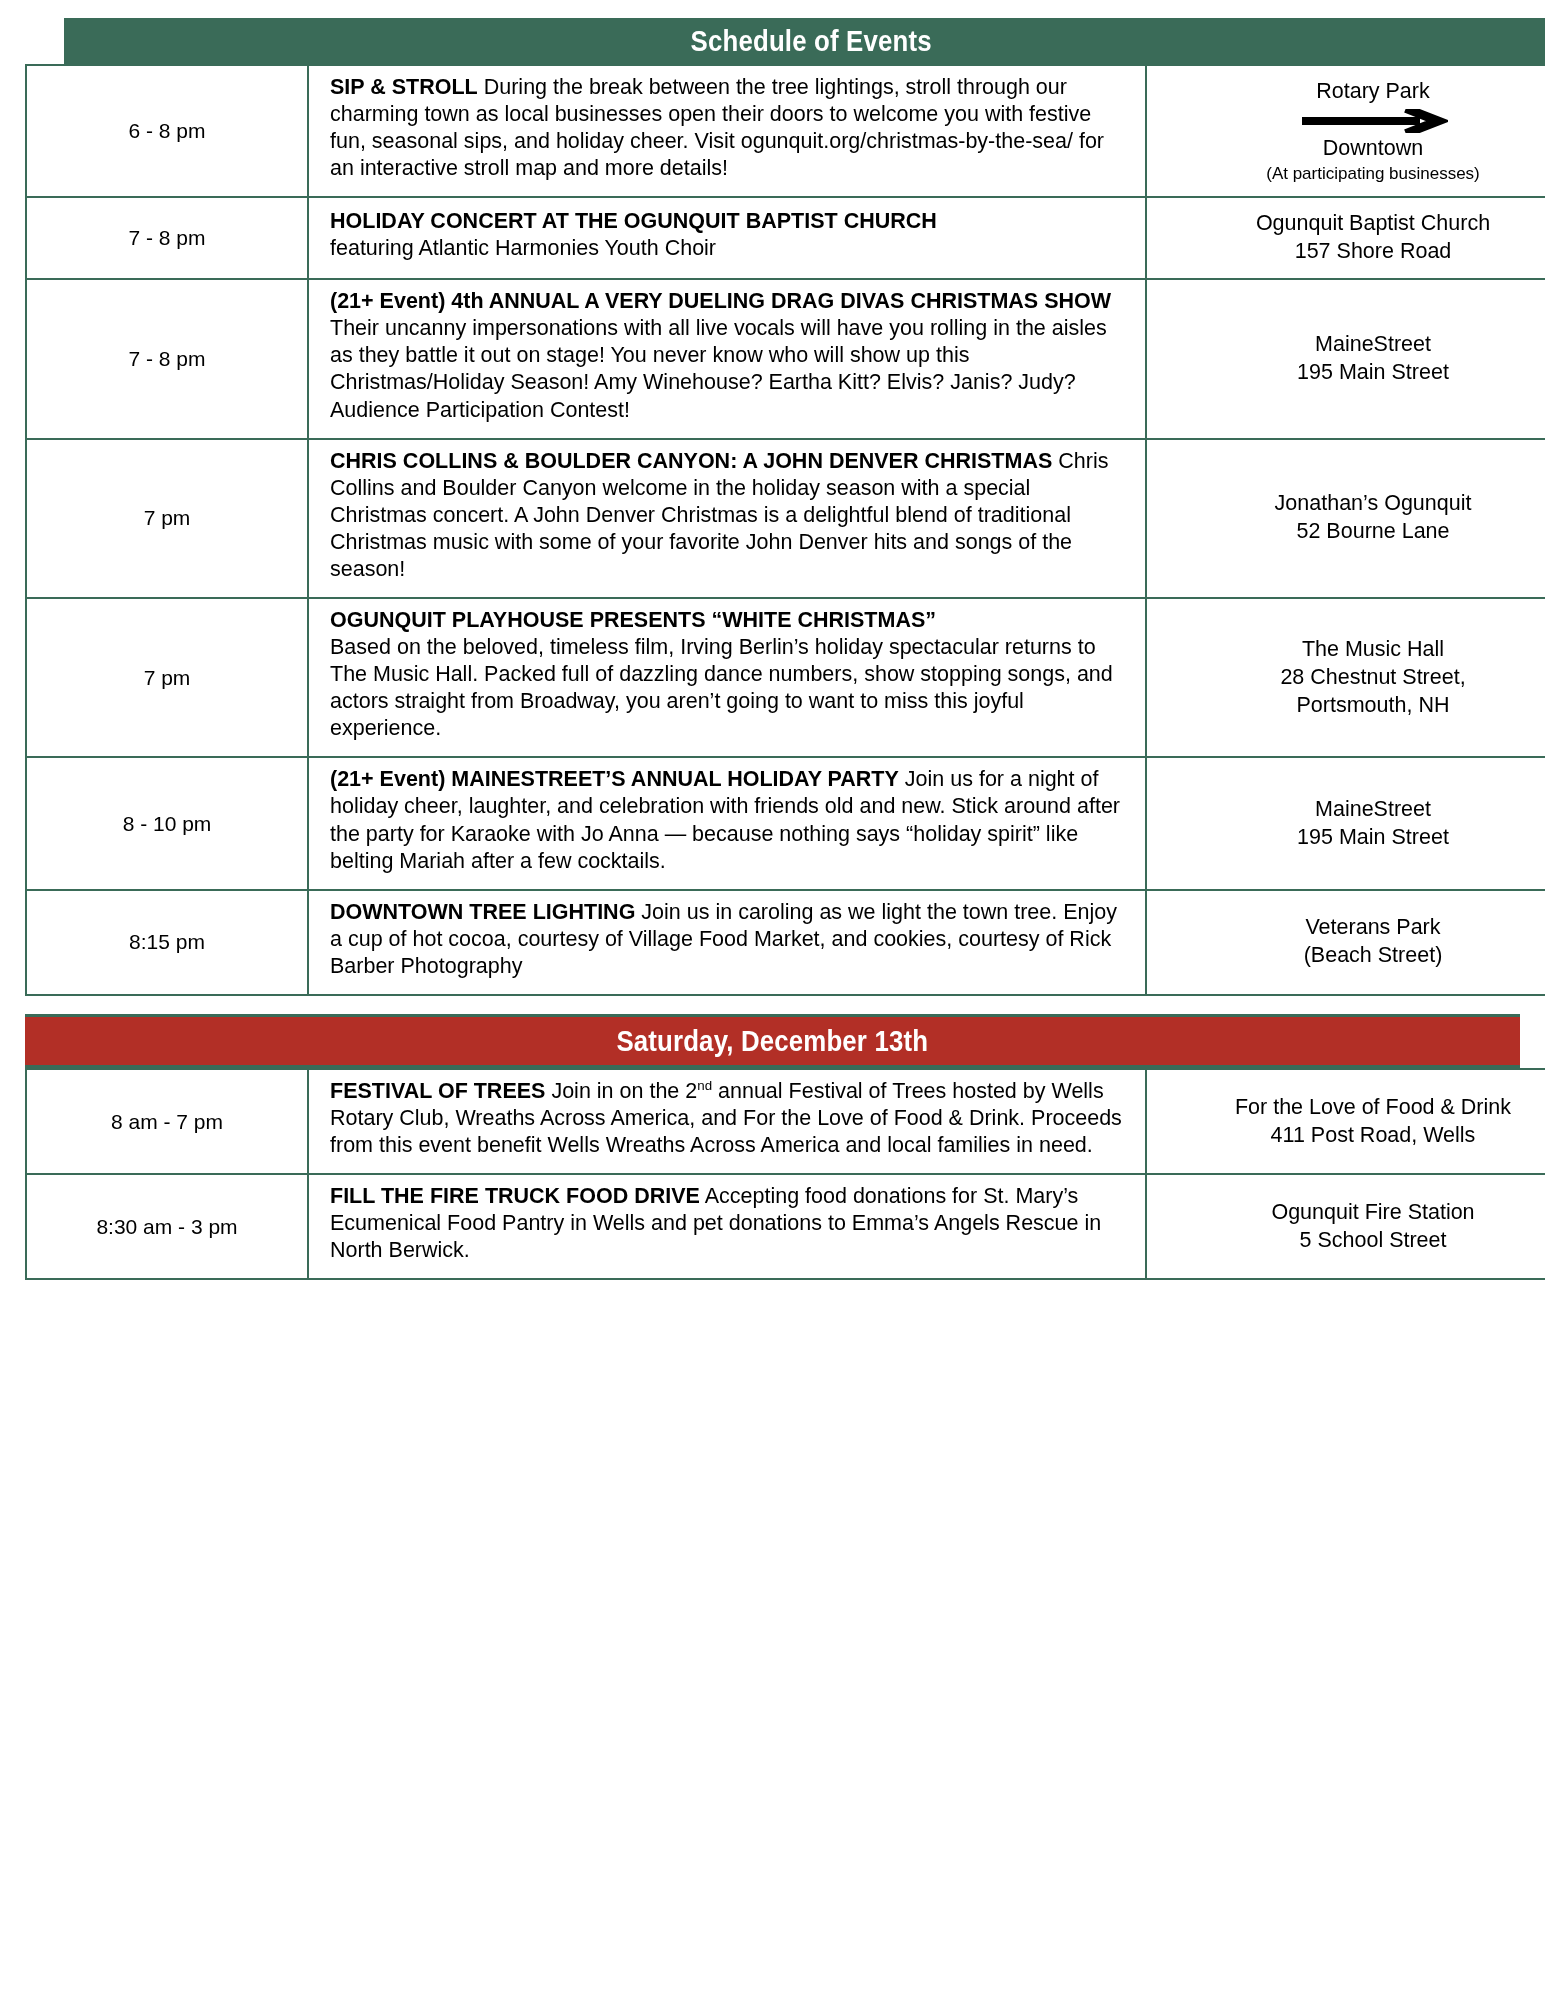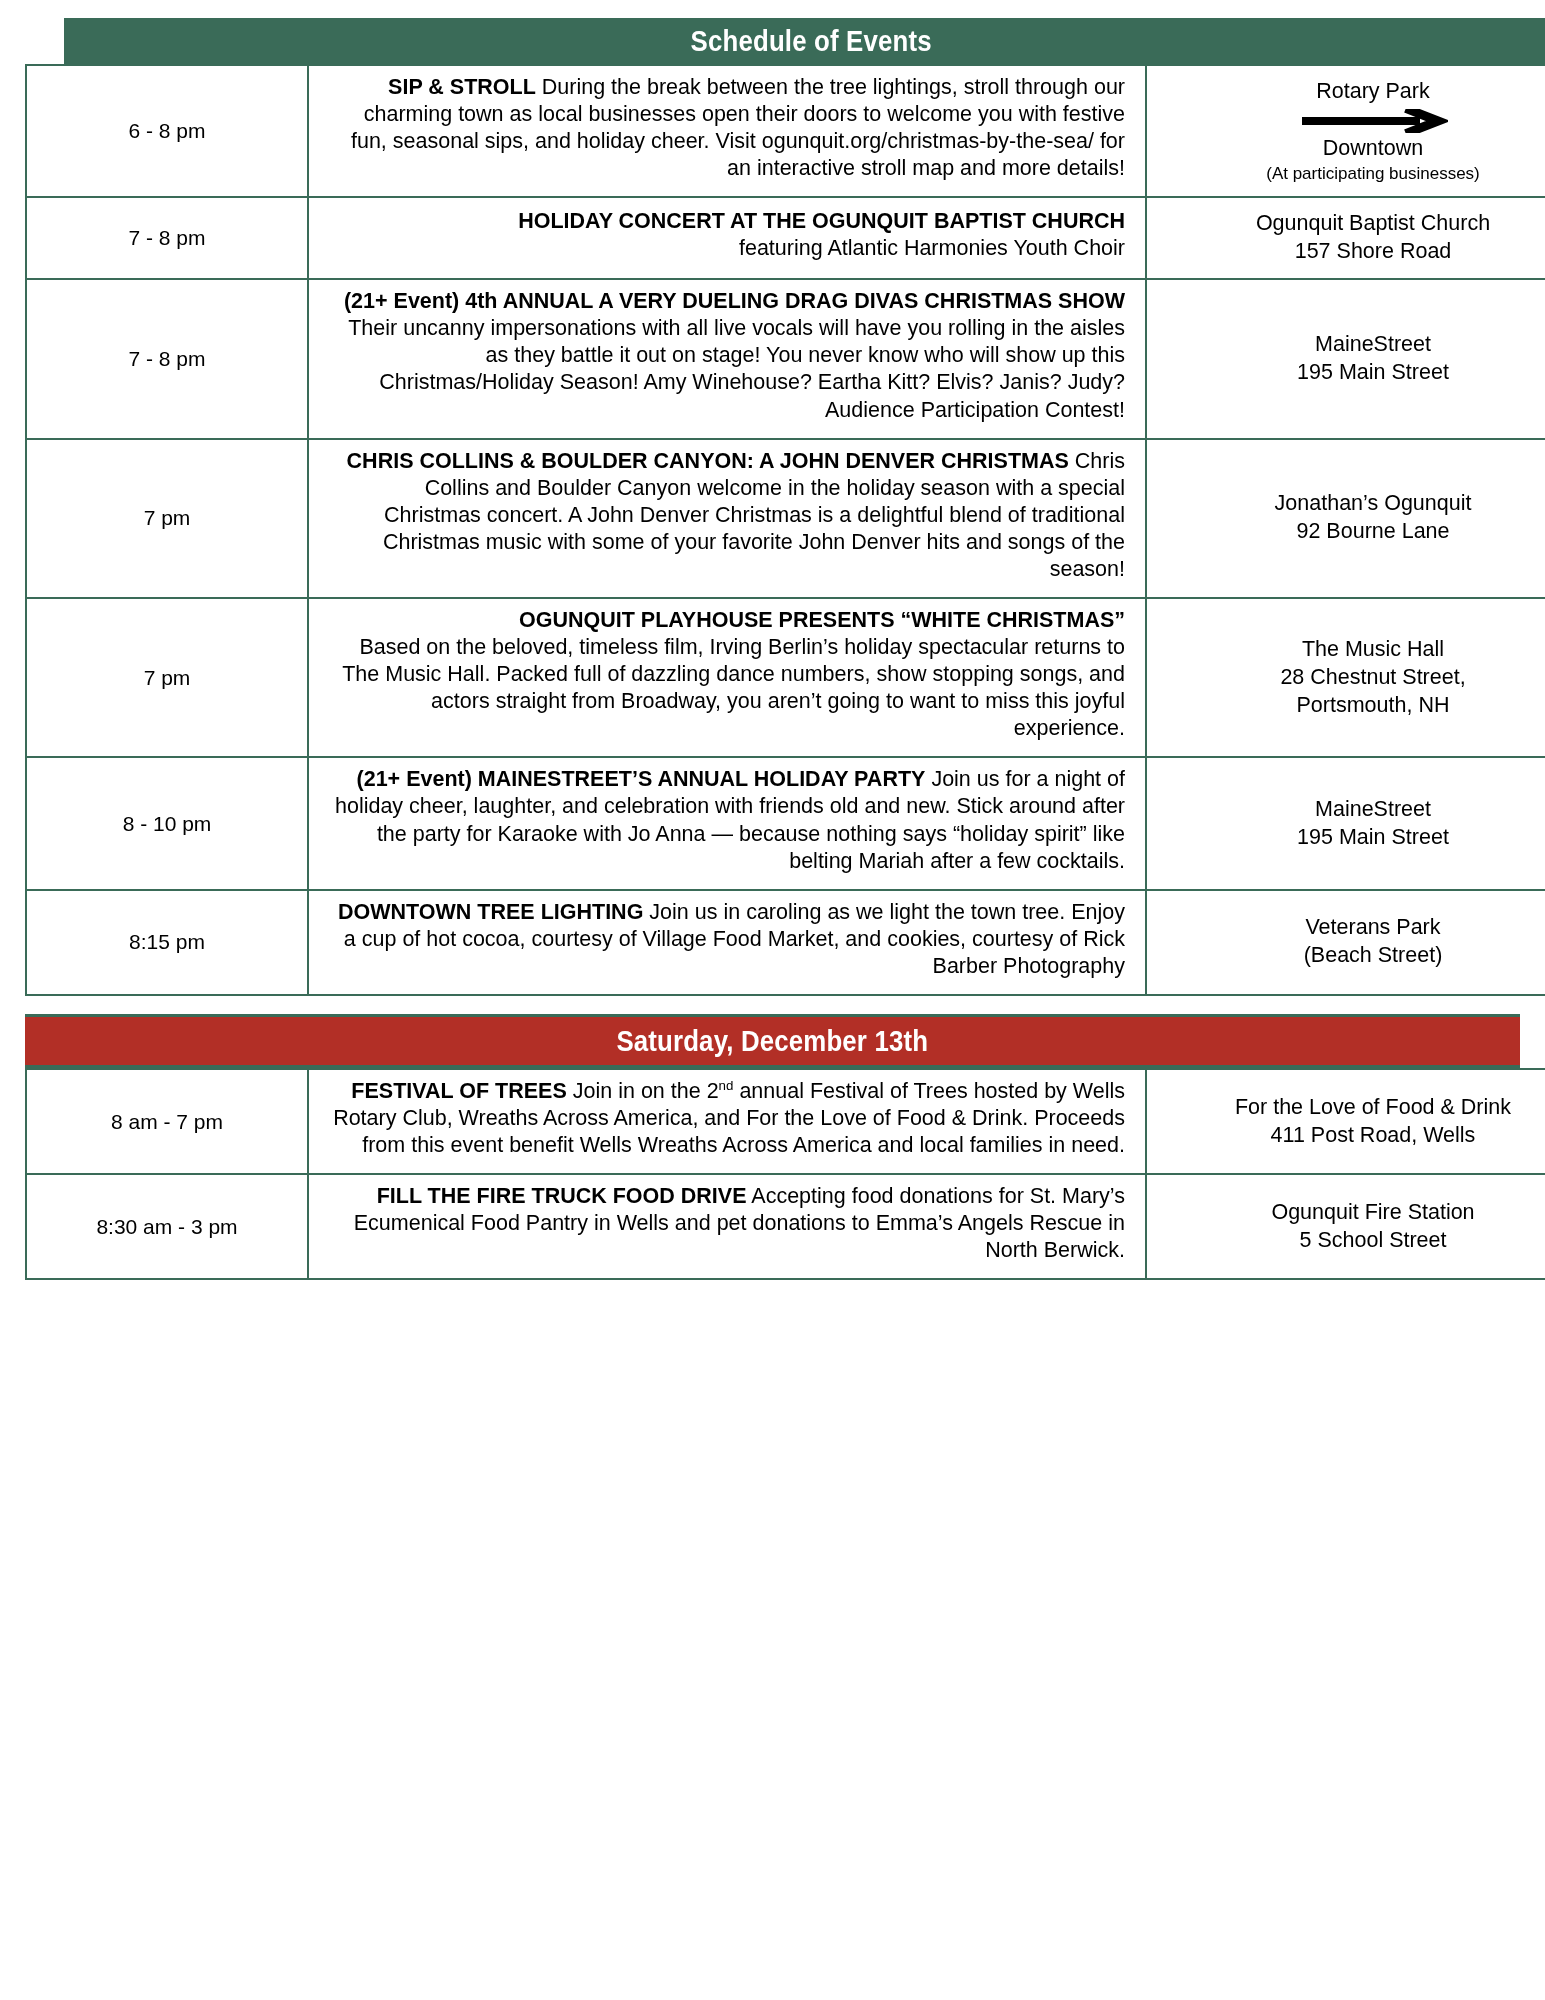--- a/index.html
+++ b/index.html
@@ -76,21 +76,21 @@
   .time-cell {
     text-align: center;
     font-size: 21px;
     padding: 8px 6px;
     white-space: nowrap;
   }
   .desc-cell {
     padding: 8px 20px 14px 21px;
     font-size: 21.5px;
     line-height: 1.26;
-    text-align: right;
+    text-align: left;
   }
   .desc-cell b {
     font-weight: bold;
   }
   .place-cell {
     text-align: center;
     font-size: 21.5px;
     line-height: 1.3;
     padding: 12px 10px;
   }
@@ -159,21 +159,21 @@
           <span>MaineStreet</span><br>
           <span>195 Main Street</span>
         </td>
       </tr>
 
       <tr>
         <td class="col-time time-cell">7 pm</td>
         <td class="col-desc desc-cell"><b>CHRIS COLLINS &amp; BOULDER CANYON: A JOHN DENVER CHRISTMAS</b><span> Chris Collins and Boulder Canyon welcome in the holiday season with a special Christmas concert. A John Denver Christmas is a delightful blend of traditional Christmas music with some of your favorite John Denver hits and songs of the season!</span></td>
         <td class="col-place place-cell">
           <span>Jonathan’s Ogunquit</span><br>
-          <span>92 Bourne Lane</span>
+          <span>52 Bourne Lane</span>
         </td>
       </tr>
 
       <tr>
         <td class="col-time time-cell">7 pm</td>
         <td class="col-desc desc-cell"><b>OGUNQUIT PLAYHOUSE PRESENTS “WHITE CHRISTMAS”</b><br><span>Based on the beloved, timeless film, Irving Berlin’s holiday spectacular returns to The Music Hall. Packed full of dazzling dance numbers, show stopping songs, and actors straight from Broadway, you aren’t going to want to miss this joyful experience.</span></td>
         <td class="col-place place-cell">
           <span>The Music Hall</span><br>
           <span>28 Chestnut Street,</span><br>
           <span>Portsmouth, NH</span>

